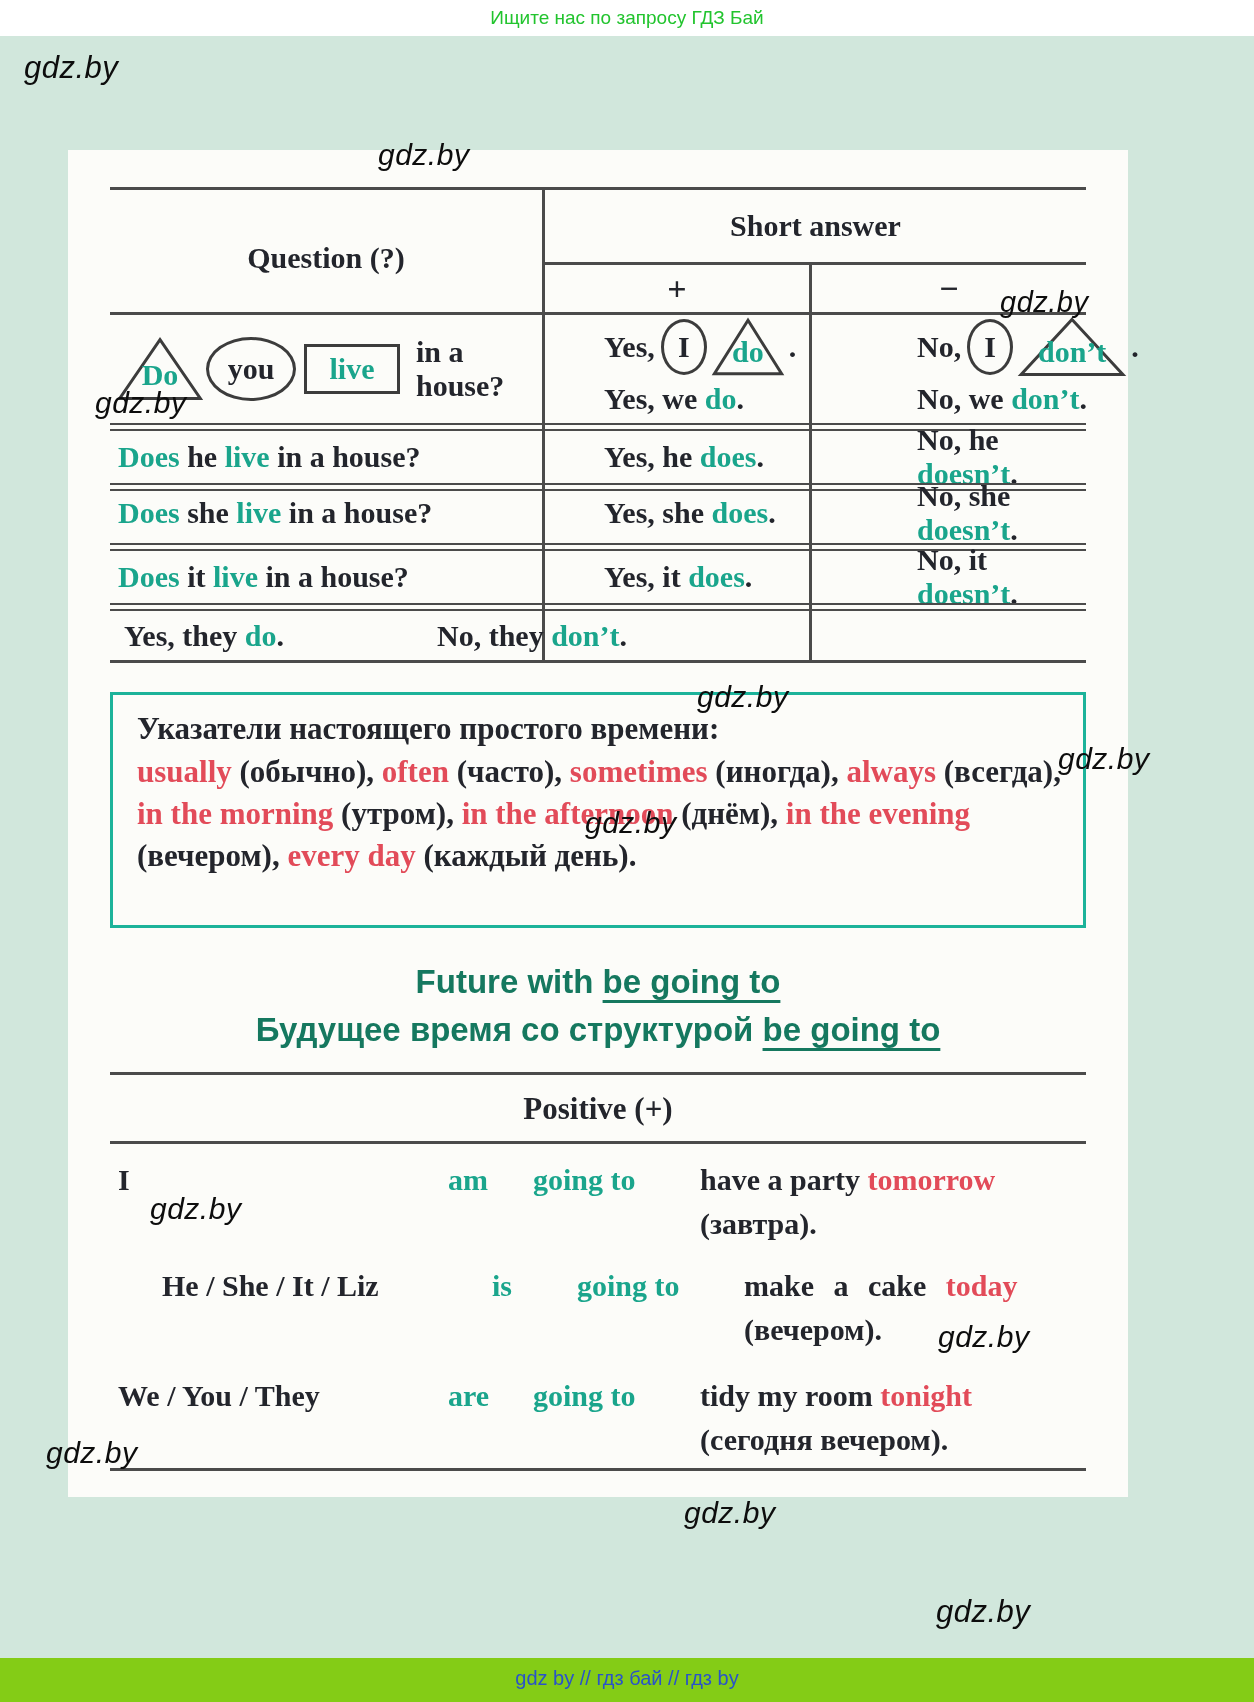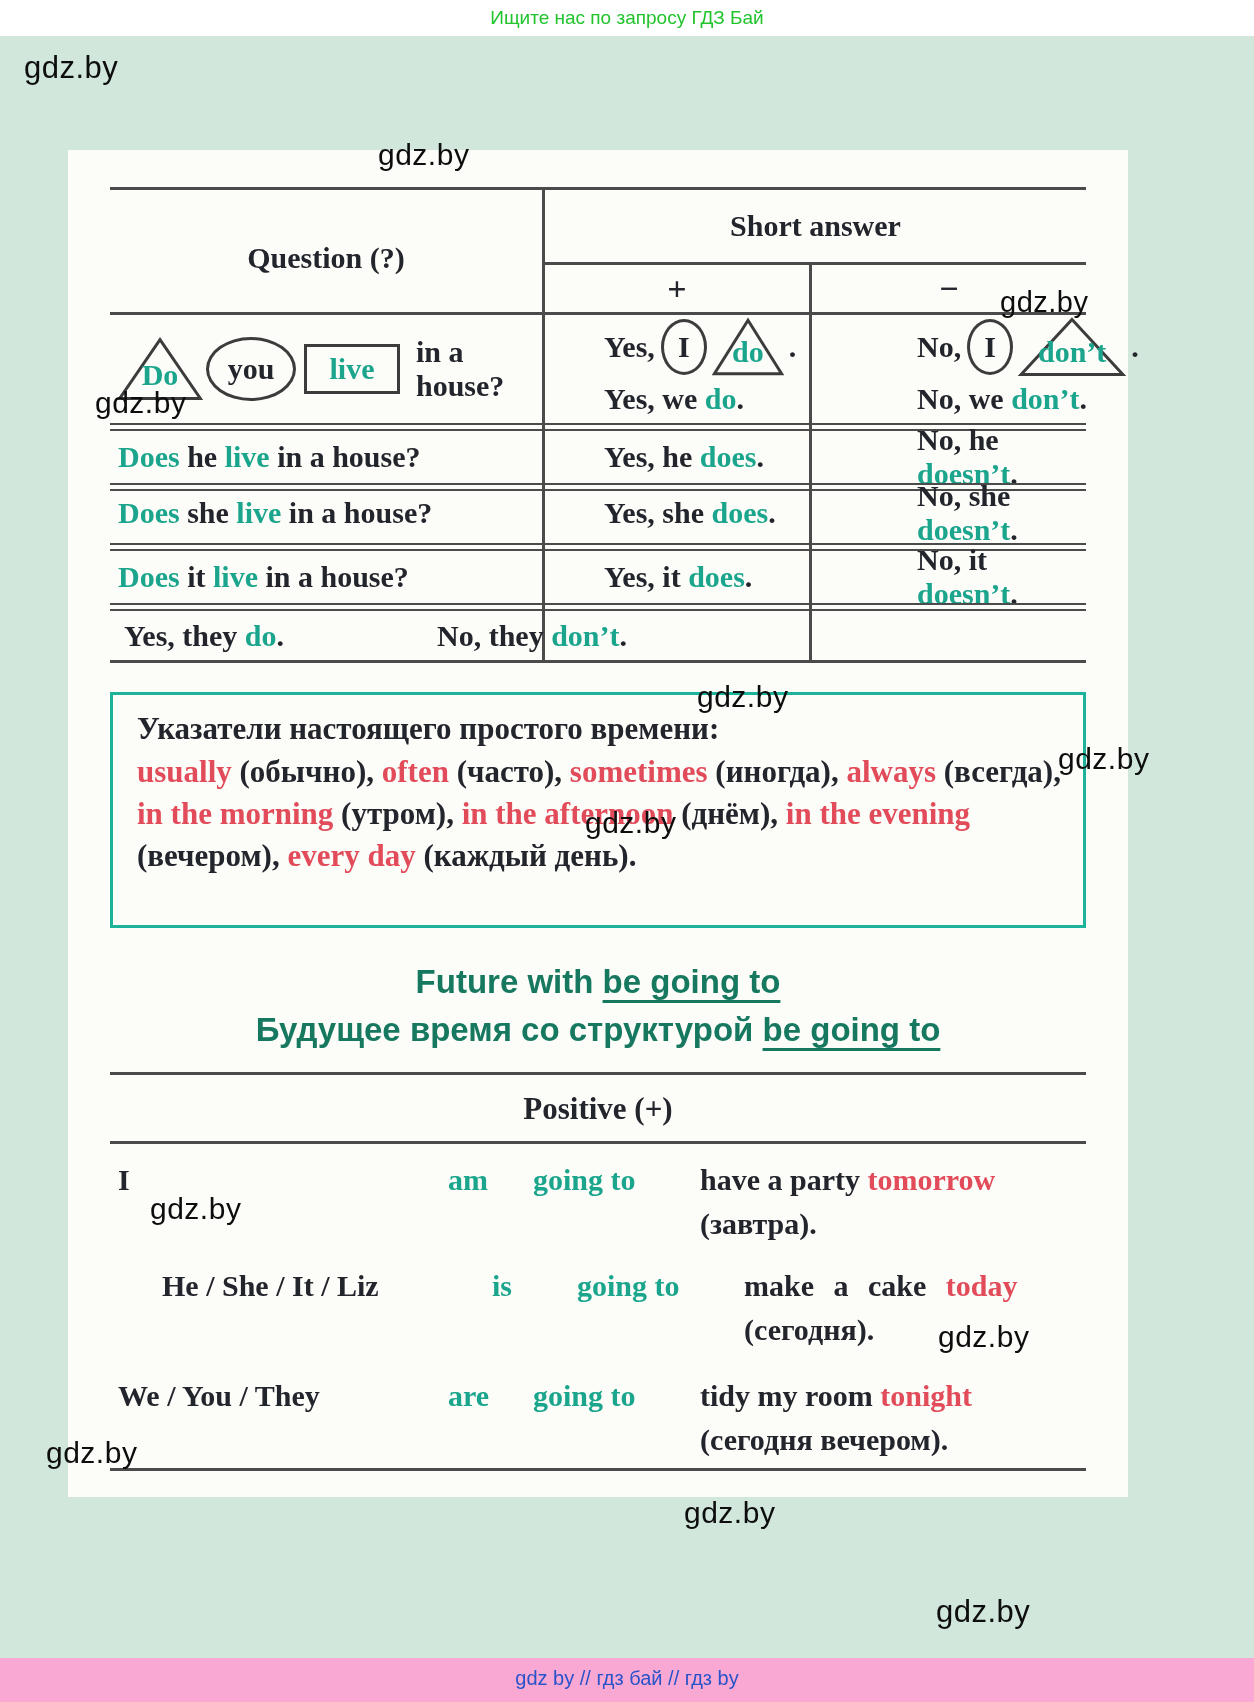--- a/index.html
+++ b/index.html
@@ -12,28 +12,28 @@
     color:#23252c;
   }
   
   .banner{
     position:absolute;top:0;left:0;right:0;height:36px;
     background:#ffffff;display:flex;align-items:center;justify-content:center;
     font-family:"Liberation Sans",sans-serif;font-size:19px;color:#22c42e;
   }
   
   .footerbar{
-    position:absolute;left:0;right:0;top:1658px;height:44px;background:#f9a8d4;
+    position:absolute;left:0;right:0;top:1658px;height:44px;background:#84cc16;
     display:flex;justify-content:center;align-items:flex-start;padding-top:9px;box-sizing:border-box;
     font-family:"Liberation Sans",sans-serif;font-size:20px;color:#2953c9;
   }
   
   .wm{
     position:absolute;z-index:60;color:#0d0d0d;
-    font-family:"Liberation Sans",sans-serif;letter-spacing:.5px;white-space:nowrap;
+    font-family:"Liberation Sans",sans-serif;letter-spacing:.5px;white-space:nowrap;font-style:italic;
   }
   
   .card{
     position:absolute;left:68px;top:150px;width:1060px;height:1347px;
     background:#fcfcf9;
   }
   .content{padding:0 42px;}
   
   .ptable{position:relative;height:476px;margin-top:37px;font-weight:bold;font-size:30px;}
   .hl{position:absolute;left:0;right:0;height:3px;background:#4b4b4b;}
@@ -230,21 +230,21 @@
       <div><span class="subj-in dark">I</span></div>
       <div class="teal">am</div>
       <div class="teal">going to</div>
       <div><span class="l1"><span class="dark">have a party </span><span class="red">tomorrow</span></span><span class="tr-line dark">(завтра).</span></div>
     </div>
 
     <div class="prow rb">
       <div><span class="subj-in dark">He / She / It / Liz</span></div>
       <div class="teal">is</div>
       <div class="teal">going to</div>
-      <div><span class="l1"><span class="dark">make a cake </span><span class="red">today</span></span><span class="tr-line dark">(сегодня).</span></div>
+      <div><span class="l1"><span class="dark">make a cake </span><span class="red">today</span></span><span class="tr-line dark">(вечером).</span></div>
     </div>
 
     <div class="prow rc">
       <div><span class="subj-in dark">We / You / They</span></div>
       <div class="teal">are</div>
       <div class="teal">going to</div>
       <div><span class="l1"><span class="dark">tidy my room </span><span class="red">tonight</span></span><span class="tr-line dark">(сегодня вечером).</span></div>
     </div>
 
     <div class="bline"></div>

